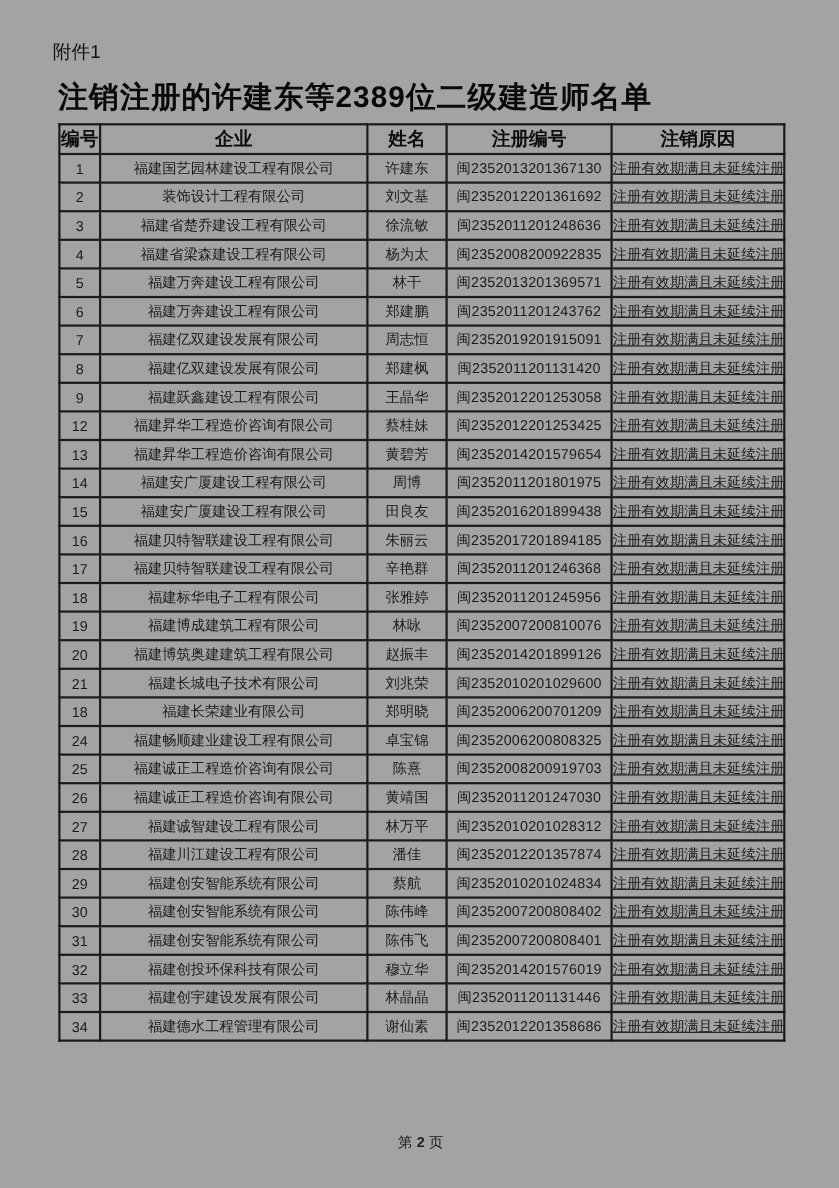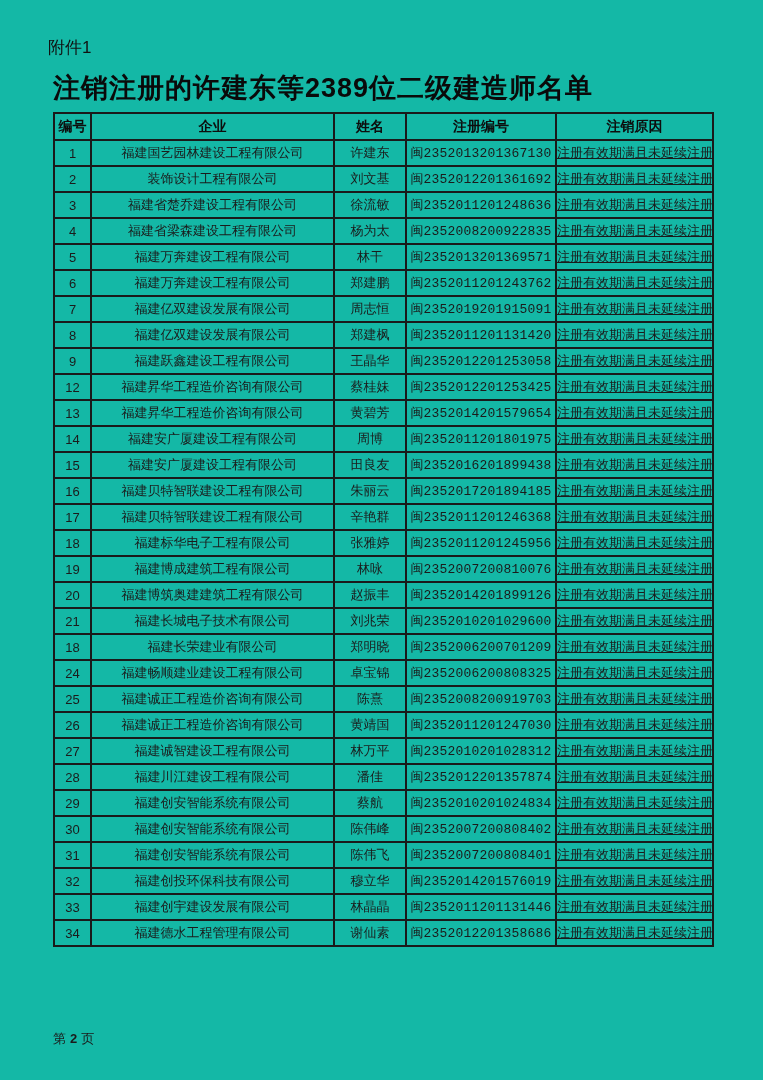--- a/index.html
+++ b/index.html
@@ -4,21 +4,21 @@
 <style>
   html, body {
     margin: 0;
     padding: 0;
     background: #ffffff;
   }
   .page {
     position: relative;
     width: 763px;
     height: 1080px;
-    background: #14b8a6;
+    background: #a3a3a3;
     font-family: "Liberation Sans", "DejaVu Sans", sans-serif;
     color: #111111;
     overflow: hidden;
   }
   .attachment-label {
     position: absolute;
     left: 48px;
     top: 36px;
     font-size: 17px;
     font-weight: 500;
@@ -48,45 +48,46 @@
   table.roster td {
     border: 2px solid #1a1a1a;
     padding: 0;
     text-align: center;
     vertical-align: middle;
     overflow: hidden;
     white-space: nowrap;
   }
   table.roster th {
     height: 25px;
-    font-size: 14px;
+    font-size: 17px;
     font-weight: bold;
     color: #0d0d0d;
   }
   table.roster td {
     height: 24px;
     font-size: 13px;
     color: #1b1b1b;
   }
   td.cell-no { font-size: 13px; }
   td.cell-company { font-size: 12.5px; }
   td.cell-name { font-size: 13px; }
-  td.cell-regno { font-size: 12.5px; letter-spacing: 0.2px; font-family: Liberation Mono, monospace; }
+  td.cell-regno { font-size: 12.5px; letter-spacing: 0.2px; }
   td.cell-reason {
     font-size: 12.3px;
     text-align: left;
     padding-left: 4px;
     letter-spacing: 0;
     text-decoration: underline;
   }
   .page-footer {
     position: absolute;
     left: 53px;
     top: 1030px;
     width: 659px;
+    text-align: center;
     font-size: 13px;
     color: #1b1b1b;
   }
   .page-footer .page-num {
     font-weight: bold;
     margin: 0 4px;
   }
 </style>
 </head>
 <body>

